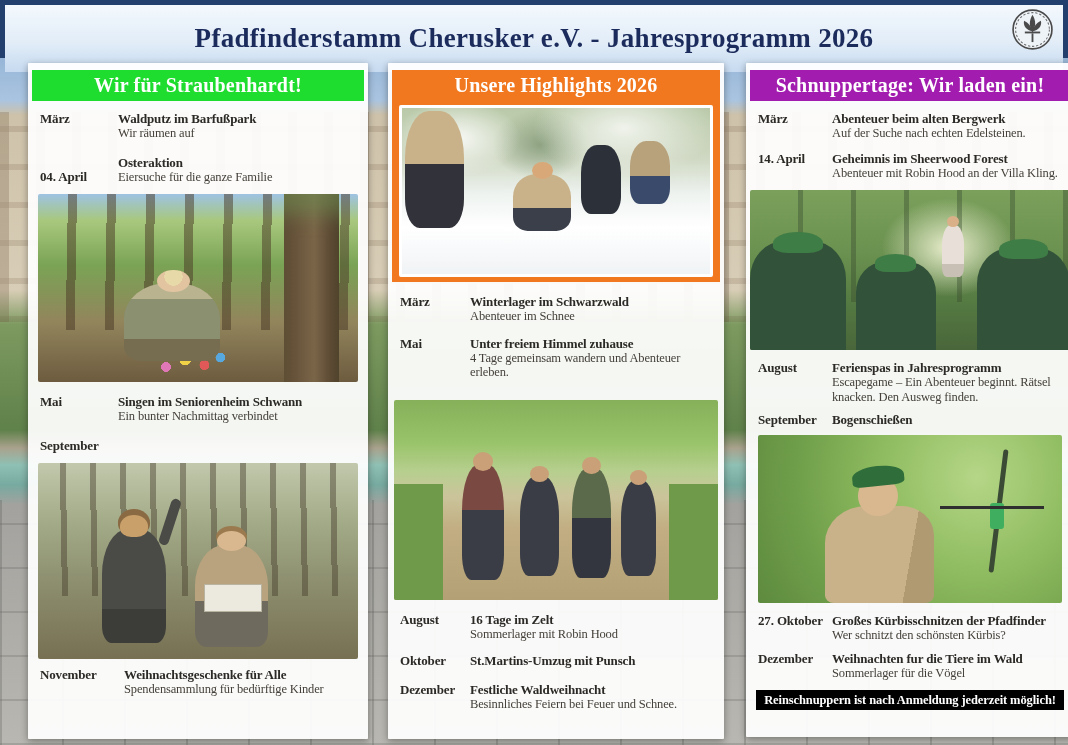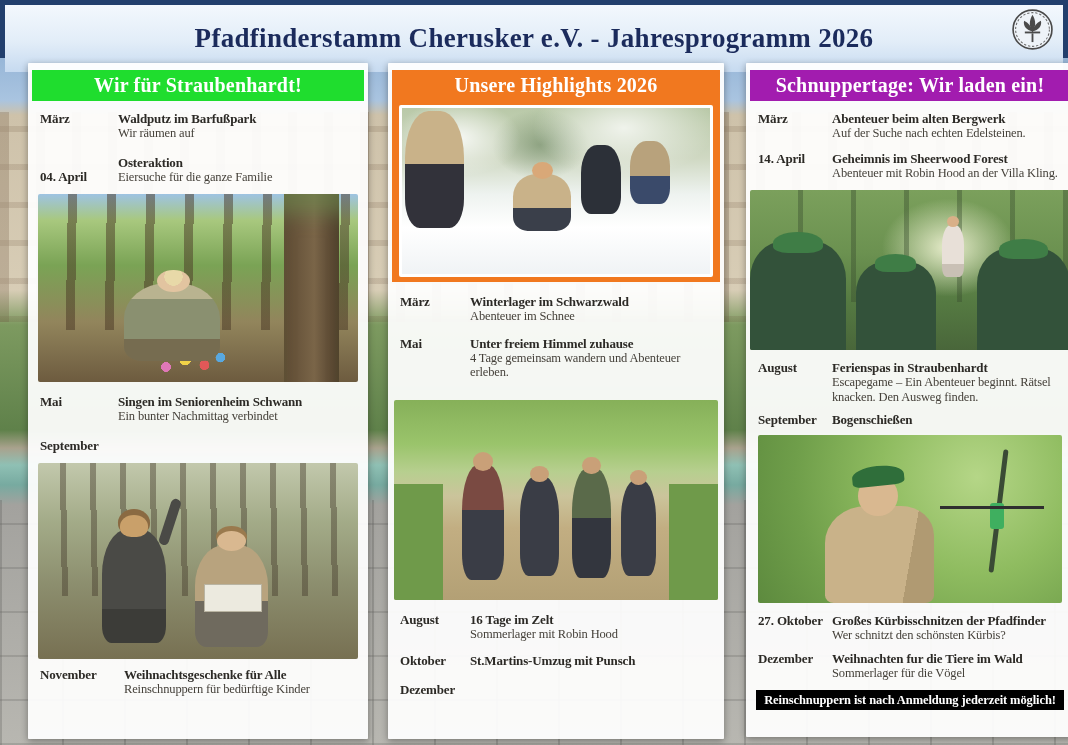--- a/index.html
+++ b/index.html
@@ -229,21 +229,21 @@
   <div class="photo ph-map">
     <div class="trunks2"></div>
     <div class="kid-a"></div>
     <div class="kid-b"></div>
   </div>
 
   <div class="event" style="margin-top:8px;gap:6px;">
     <div class="date">November</div>
     <div class="info">
         <div class="t">Weihnachtsgeschenke für Alle</div>
-      <div class="d">Reinschnuppern für bedürftige Kinder</div>
+      <div class="d">Spendensammlung für bedürftige Kinder</div>
       </div>
   </div>
 </section>
 
 <section class="card card-middle">
   <div class="col-head orange">Unsere Highlights 2026</div>
 
   <div class="frame">
     <div class="photo ph-snow">
       <div class="sfig sf1"></div>
@@ -285,20 +285,24 @@
   </div>
   <div class="event">
     <div class="date">Oktober</div>
     <div class="info">
         <div class="t">St.Martins-Umzug mit Punsch</div>
       <div class="d"></div>
       </div>
   </div>
   <div class="event" style="margin-top:14px;">
     <div class="date">Dezember</div>
+    <div class="info">
+        <div class="t">Festliche Waldweihnacht</div>
+      <div class="d">Besinnliches Feiern bei Feuer und Schnee.</div>
+      </div>
   </div>
 </section>
 
 <section class="card card-right">
   <div class="col-head red">Schnuppertage: Wir laden ein!</div>
 
   <div class="event" style="margin-top:10px;">
     <div class="date">März</div>
     <div class="info">
         <div class="t">Abenteuer beim alten Bergwerk</div>
@@ -317,21 +321,21 @@
     <div class="trunks3"></div>
     <div class="performer"></div>
     <div class="tfig tg1"></div>
     <div class="tfig tg2"></div>
     <div class="tfig tg3"></div>
   </div>
 
   <div class="event" style="margin-top:10px;">
     <div class="date">August</div>
     <div class="info">
-        <div class="t">Ferienspas in Straubenhardt</div>
+        <div class="t">Ferienspas in Jahresprogramm</div>
       <div class="d">Escapegame – Ein Abenteuer beginnt. Rätsel knacken. Den Ausweg finden.</div>
       </div>
   </div>
   <div class="event" style="margin-top:8px;">
     <div class="date">September</div>
     <div class="info">
         <div class="t">Bogenschießen</div>
       </div>
   </div>
 

